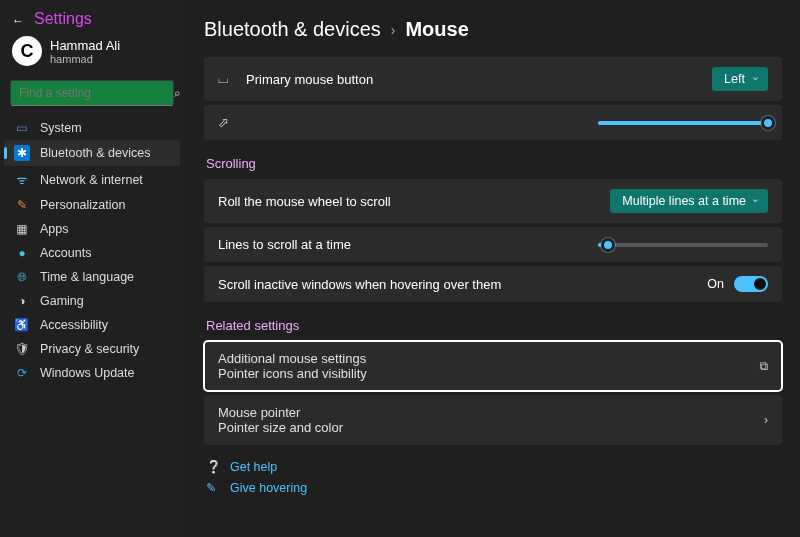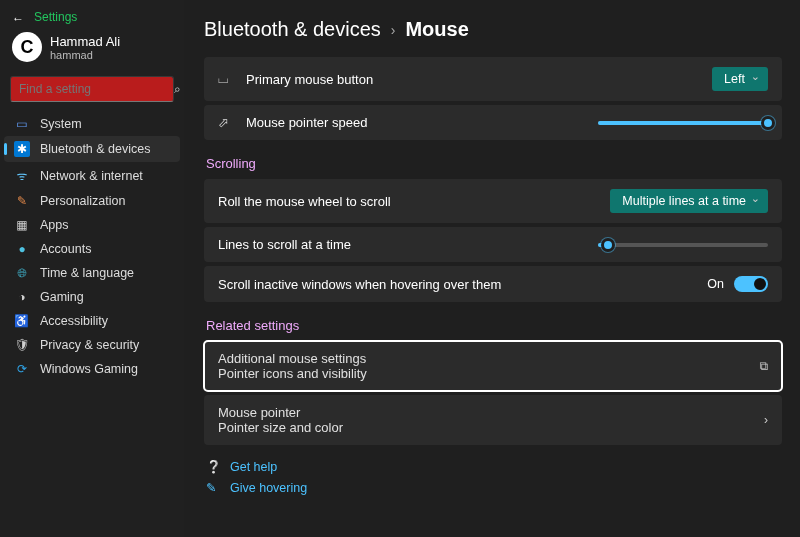--- a/index.html
+++ b/index.html
@@ -21,36 +21,36 @@
     flex-direction: column;
     padding-top: 6px;
   }
   .top-row {
     display: flex; align-items: center; gap: 10px;
     padding: 4px 12px 2px 12px;
   }
   .back-btn {
     color: #fff; font-size: 12px; background: none; border: none; cursor: pointer;
   }
-  .title-settings { font-size: 12px; color: #22c55e; }
+  .title-settings { font-size: 16px; color: #d946ef; }
   .profile {
     display: flex; align-items: center; gap: 8px;
     padding: 6px 12px 10px 12px;
   }
   .avatar {
     width: 30px; height: 30px; border-radius: 50%;
     background: #fff; color: #000; display: flex; align-items: center; justify-content: center;
     font-weight: 700; font-size: 18px;
   }
   .profile-text .name { color: #fff; font-size: 13px; }
   .profile-text .email { color: #bbb; font-size: 11px; }
   .search {
     margin: 4px 10px 10px 10px;
     display: flex; align-items: center;
-    background: #b91c1c; border: 1px solid #383838;
+    background: #15803d; border: 1px solid #383838;
     border-bottom: 1px solid #777;
     border-radius: 3px;
     padding: 5px 8px;
   }
   .search input {
     flex: 1; background: transparent; border: none; outline: none;
     color: #ccc; font-size: 12px;
   }
   .search .icon { color: #ccc; font-size: 12px; }
   .nav { display: flex; flex-direction: column; gap: 0; padding: 0 4px; }
@@ -189,21 +189,21 @@
       <div class="nav-item">
           <span class="nicon ic-access">♿</span>
           <span>Accessibility</span>
         </div>
       <div class="nav-item">
           <span class="nicon ic-priv">🛡</span>
           <span>Privacy &amp; security</span>
         </div>
       <div class="nav-item">
           <span class="nicon ic-upd">⟳</span>
-          <span>Windows Gaming</span>
+          <span>Windows Update</span>
         </div>
     </nav>
   </aside>
 
   <main class="main">
     <div class="breadcrumb">
       <span class="parent">Bluetooth &amp; devices</span>
       <span class="sep">›</span>
       <span class="current">Mouse</span>
     </div>
@@ -212,21 +212,20 @@
       <div class="left">
         <span class="cicon">⌴</span>
         <span class="label">Primary mouse button</span>
       </div>
       <div class="select">Left</div>
     </div>
 
     <div class="card">
       <div class="left">
         <span class="cicon">⬀</span>
-        <span class="label">Mouse pointer speed</span>
       </div>
       <div class="slider">
         <div class="fill" style="width:100%"></div>
         <div class="thumb" style="left:100%"></div>
       </div>
     </div>
 
     <div class="section-title">Scrolling</div>
 
     <div class="card">

